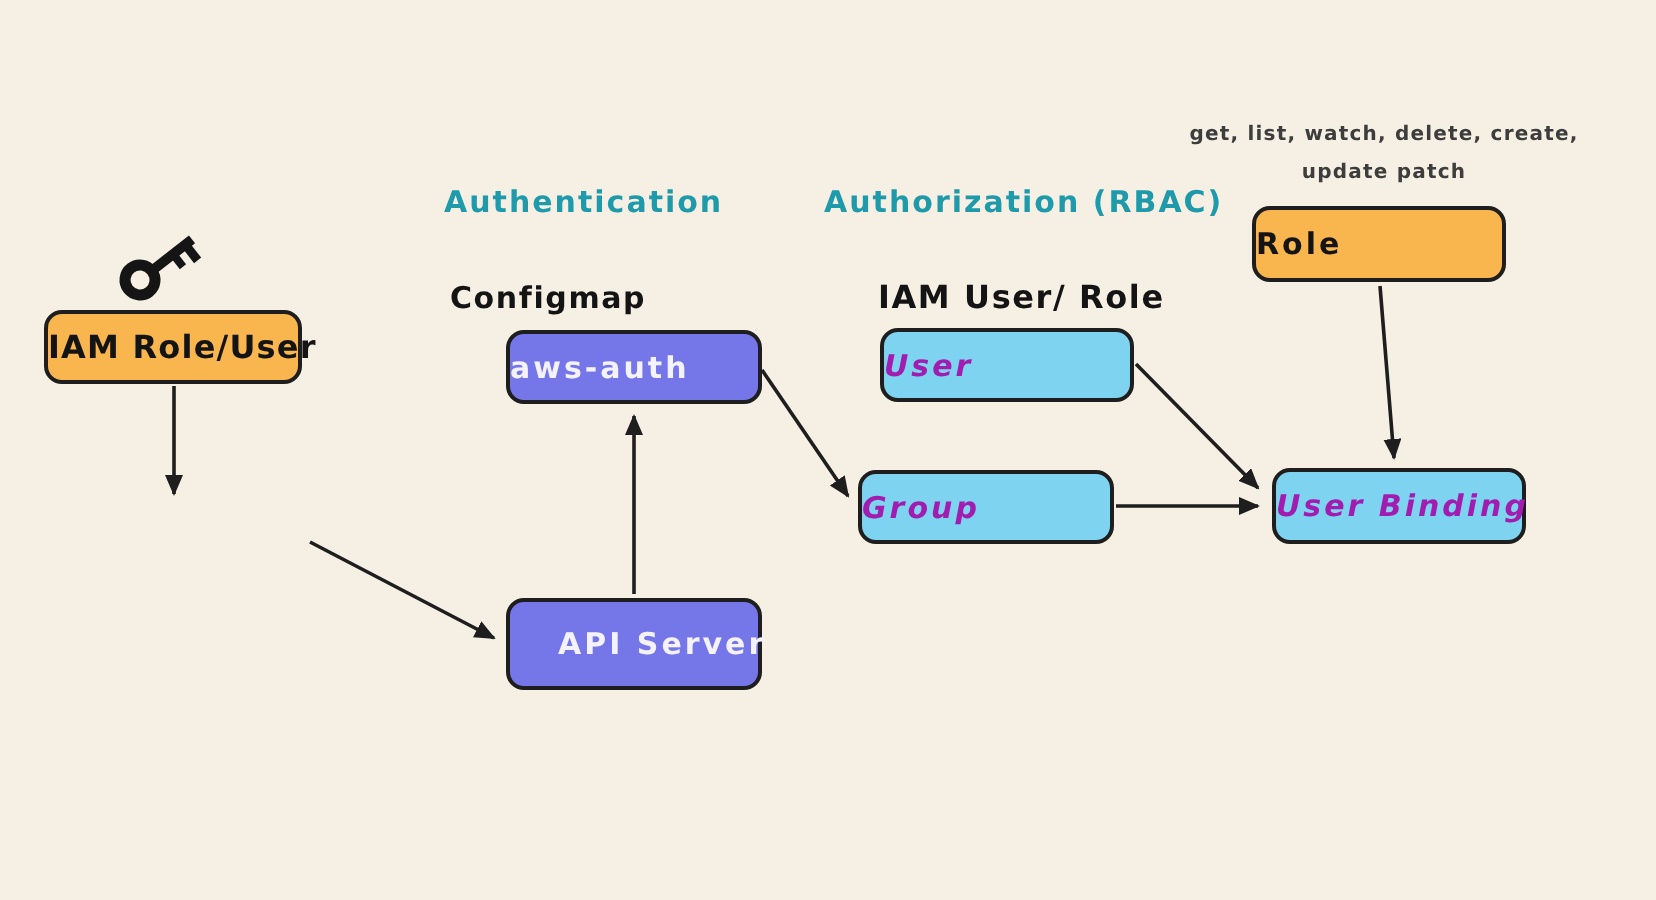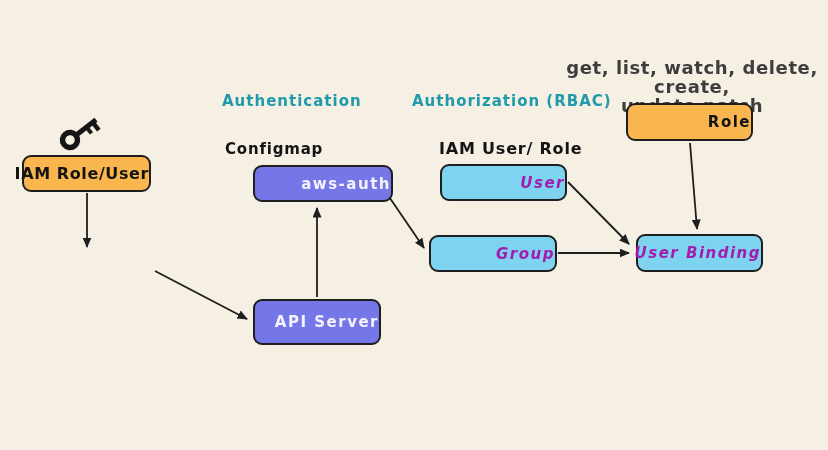--- a/index.html
+++ b/index.html
@@ -6,21 +6,21 @@
   .canvas{
     position:relative;
     width:828px;height:450px;
     background:#f6f0e4;
     font-family:"DejaVu Sans","Liberation Sans",sans-serif;
     overflow:hidden;
   }
   .arrow-layer{position:absolute;left:0;top:0;width:828px;height:450px;}
   .node{
     position:absolute;
-    display:flex;align-items:center;justify-content:flex-end;
+    display:flex;align-items:center;justify-content:flex-start;
     border:2px solid #1e1e1e;
     border-radius:9px;
     font-weight:bold;
     font-size:15px;
     letter-spacing:1.5px;
     box-sizing:border-box;
     white-space:nowrap;
   }
   .node.orange{background:#f9b54e;color:#141414;}
   .node.purple{background:#7577e9;color:#f4f2ff;}
@@ -40,29 +40,29 @@
     font-size:15px;
     letter-spacing:0.8px;
     color:#141414;
     white-space:nowrap;
   }
   .permissions{
     position:absolute;
     left:566px;top:58px;width:252px;
     text-align:center;
     font-weight:bold;
-    font-size:18px;
+    font-size:10px;
     letter-spacing:0.6px;
     color:#3d3d3d;
     line-height:19px;
   }
   
   #n-iam{left:22px;top:155px;width:129px;height:37px;font-size:16px;letter-spacing:0.6px;}
   #n-kubectl{left:89px;top:236px;width:127px;height:37px;}
-  #n-awsauth{left:253px;top:165px;width:140px;height:37px;}
+  #n-awsauth{left:253px;top:165px;width:128px;height:37px;}
   #n-apiserver{left:253px;top:299px;width:128px;height:46px;padding-left:24px;}
   #n-user{left:440px;top:164px;width:127px;height:37px;}
   #n-group{left:429px;top:235px;width:128px;height:37px;}
   #n-role{left:626px;top:103px;width:127px;height:38px;}
   #n-rolebinding{left:636px;top:234px;width:127px;height:38px;}
   #l-auth{left:222px;top:92px;width:170px;}
   #l-rbac{left:412px;top:92px;width:166px;}
   #l-configmap{left:225px;top:140px;}
   #l-iamuserrole{left:439px;top:139px;font-size:16px;}
 </style>

